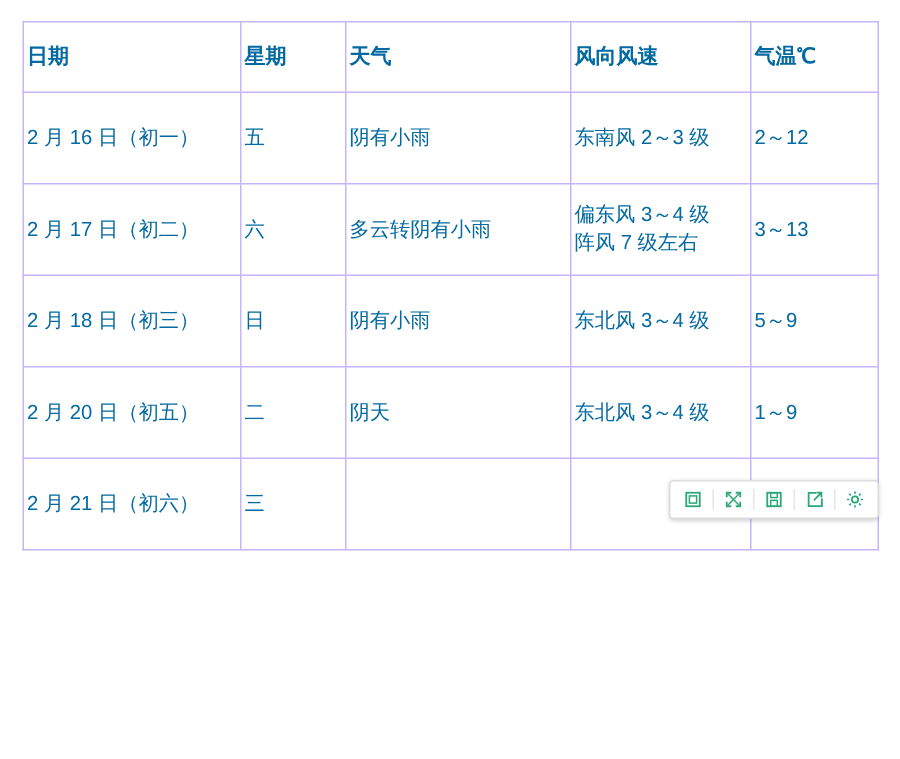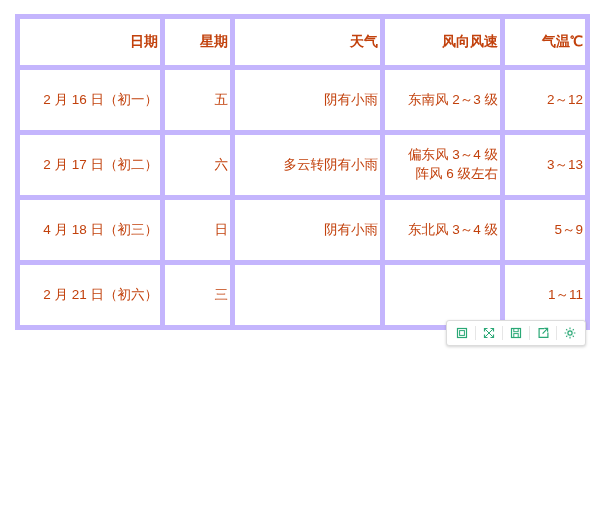--- a/index.html
+++ b/index.html
@@ -20,24 +20,24 @@
     height: 506px;
     background: #ffffff;
   }
   table.weather {
     border-collapse: collapse;
     width: 570px;
     margin: 14px 15px 0 15px;
     table-layout: fixed;
   }
   table.weather td, table.weather th {
-    border: 5px solid #c4b5fd;
-    text-align: right;
+    border: 1px solid #c4b5fd;
+    text-align: left;
     vertical-align: middle;
-    color: #c2410c;
+    color: #0369a1;
     font-size: 13.5px;
     line-height: 1.38;
     padding: 6px 2px;
     background: #ffffff;
   }
   table.weather th {
     font-weight: bold;
     font-size: 14px;
     height: 38px;
     padding: 4px 2px;
@@ -121,34 +121,45 @@
         <td>2～12</td>
       </tr>
       <tr class="row-tall">
         <td>2 月 17 日（初二）</td>
         <td>六</td>
         <td class="cell-lines">
           <span>多云转阴有小雨</span>
         </td>
         <td class="cell-lines">
           <span>偏东风 3～4 级</span>
-          <span>阵风 6 级左右</span>
+          <span>阵风 7 级左右</span>
         </td>
         <td>3～13</td>
       </tr>
       <tr class="row-tall">
-        <td>4 月 18 日（初三）</td>
+        <td>2 月 18 日（初三）</td>
         <td>日</td>
         <td class="cell-lines">
           <span>阴有小雨</span>
         </td>
         <td class="cell-lines">
           <span>东北风 3～4 级</span>
         </td>
         <td>5～9</td>
+      </tr>
+      <tr class="row-tall">
+        <td>2 月 20 日（初五）</td>
+        <td>二</td>
+        <td class="cell-lines">
+          <span>阴天</span>
+        </td>
+        <td class="cell-lines">
+          <span>东北风 3～4 级</span>
+        </td>
+        <td>1～9</td>
       </tr>
       <tr class="row-tall">
         <td>2 月 21 日（初六）</td>
         <td>三</td>
         <td class="cell-lines">
           
         </td>
         <td class="cell-lines">
           
         </td>

